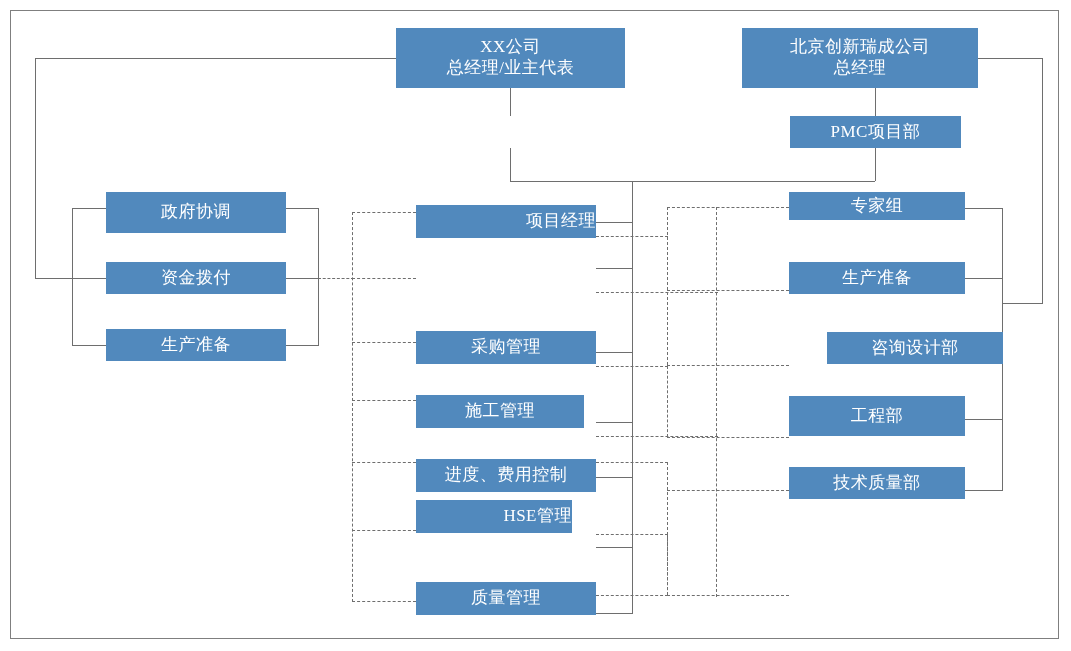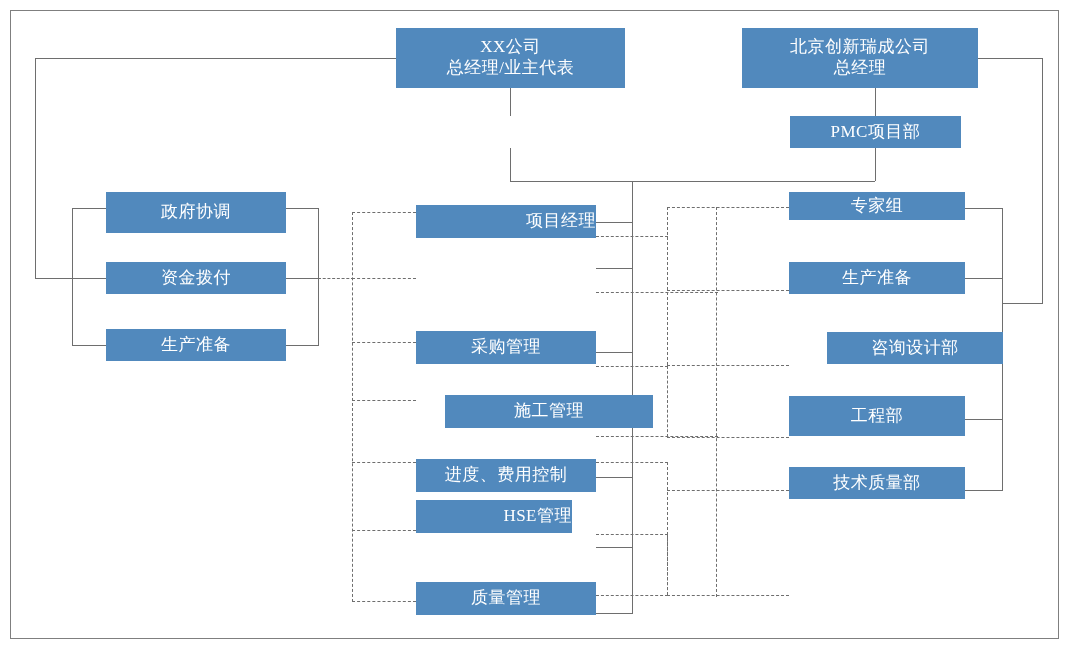--- a/index.html
+++ b/index.html
@@ -178,21 +178,21 @@
   <div class="node" style="left:106px; top:329px; width:180px; height:32px;">
     <span class="line1">生产准备</span>
   </div>
 
   <div class="node" style="left:416px; top:205px; width:180px; height:33px;align-items:flex-end;">
     <span class="line1">项目经理</span>
   </div>
   <div class="node" style="left:416px; top:331px; width:180px; height:33px;">
     <span class="line1">采购管理</span>
   </div>
-  <div class="node" style="left:416px; top:395px; width:208px; height:33px;margin-left:29px;">
+  <div class="node" style="left:416px; top:395px; width:168px; height:33px;">
     <span class="line1">施工管理</span>
   </div>
   <div class="node" style="left:416px; top:459px; width:180px; height:33px;">
     <span class="line1">进度、费用控制</span>
   </div>
   <div class="node" style="left:416px; top:500px; width:156px; height:33px;align-items:flex-end;">
     <span class="line1">HSE管理</span>
   </div>
   <div class="node" style="left:416px; top:582px; width:180px; height:33px;">
     <span class="line1">质量管理</span>

